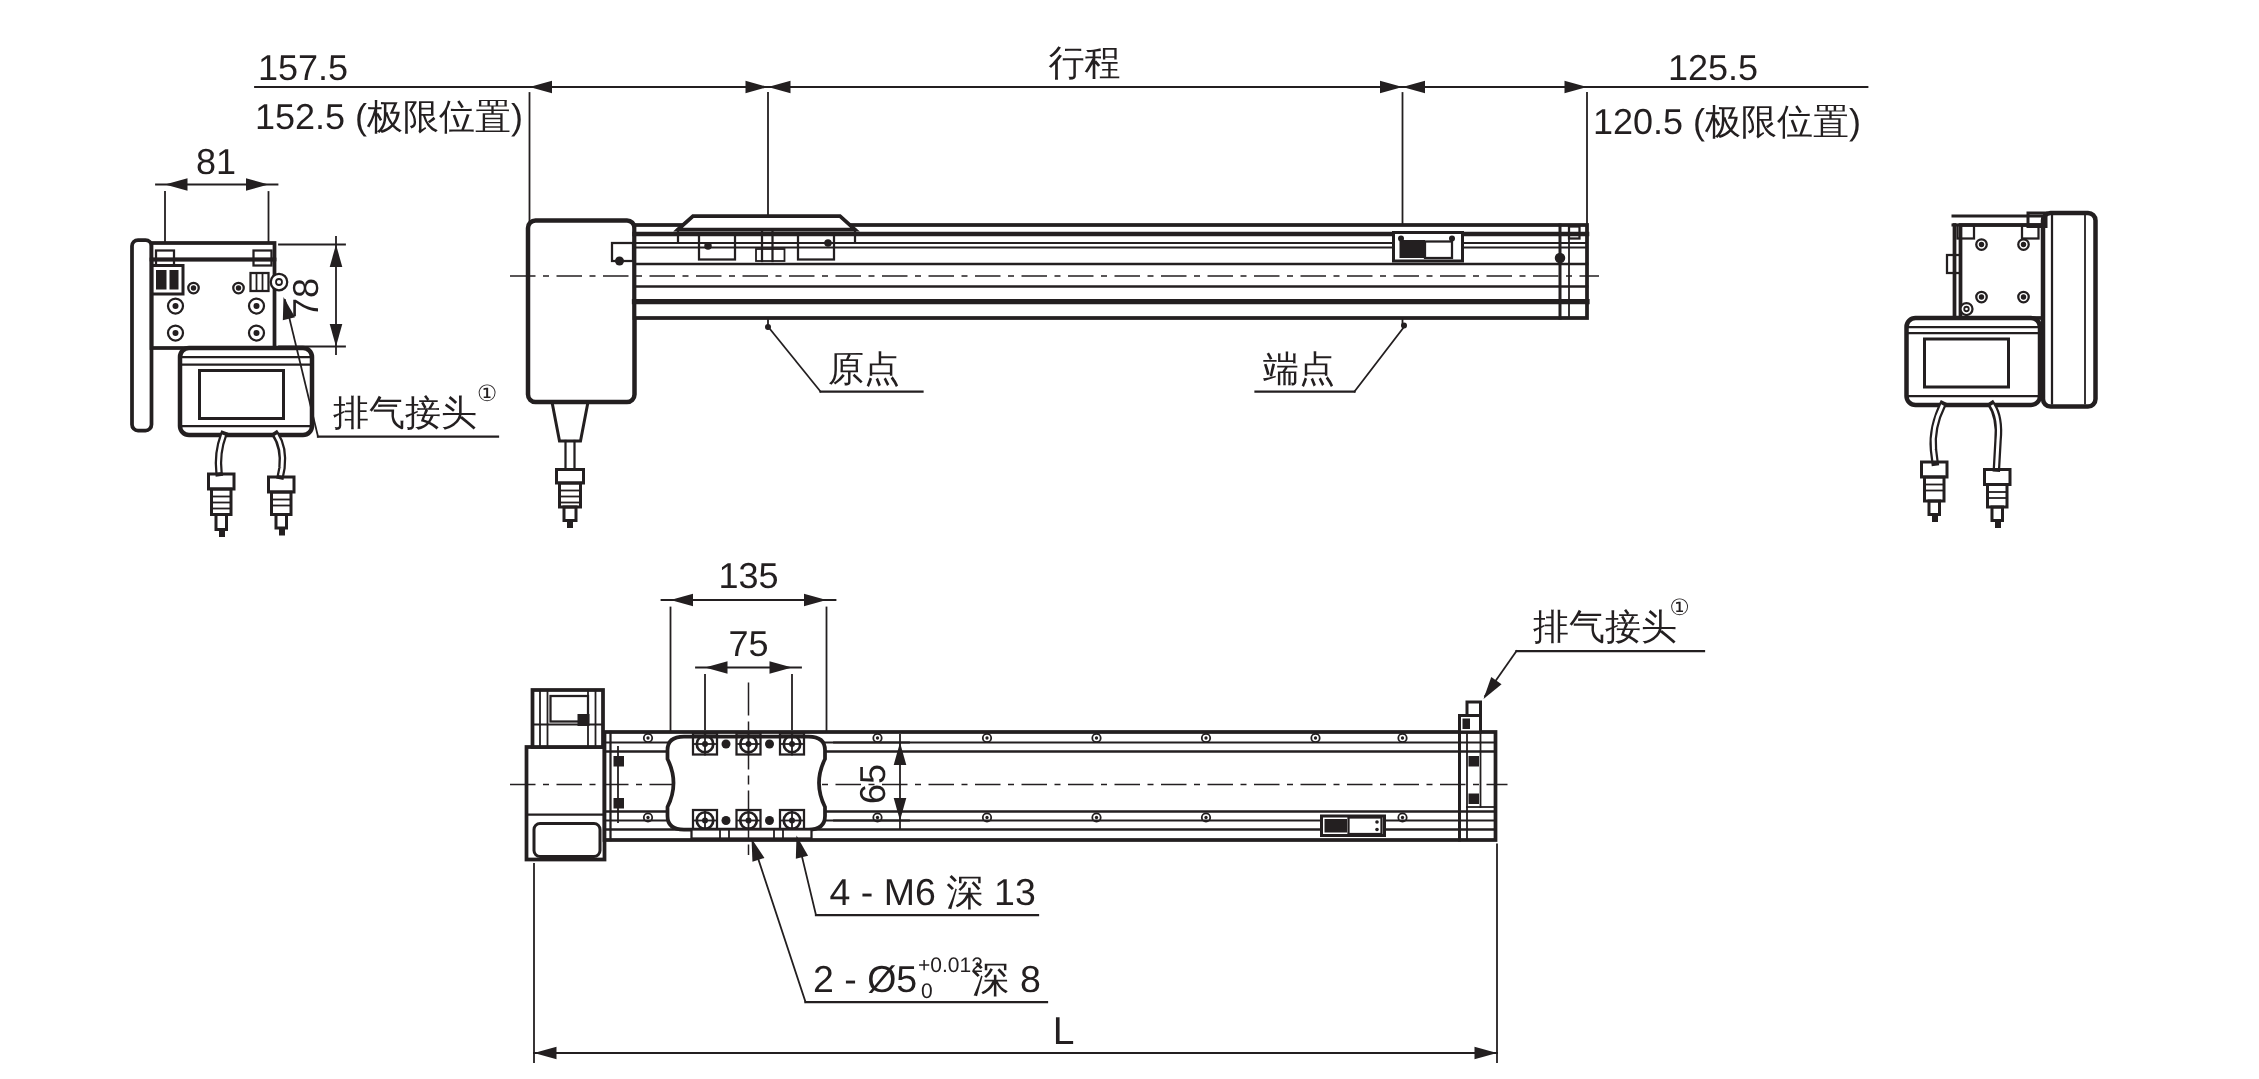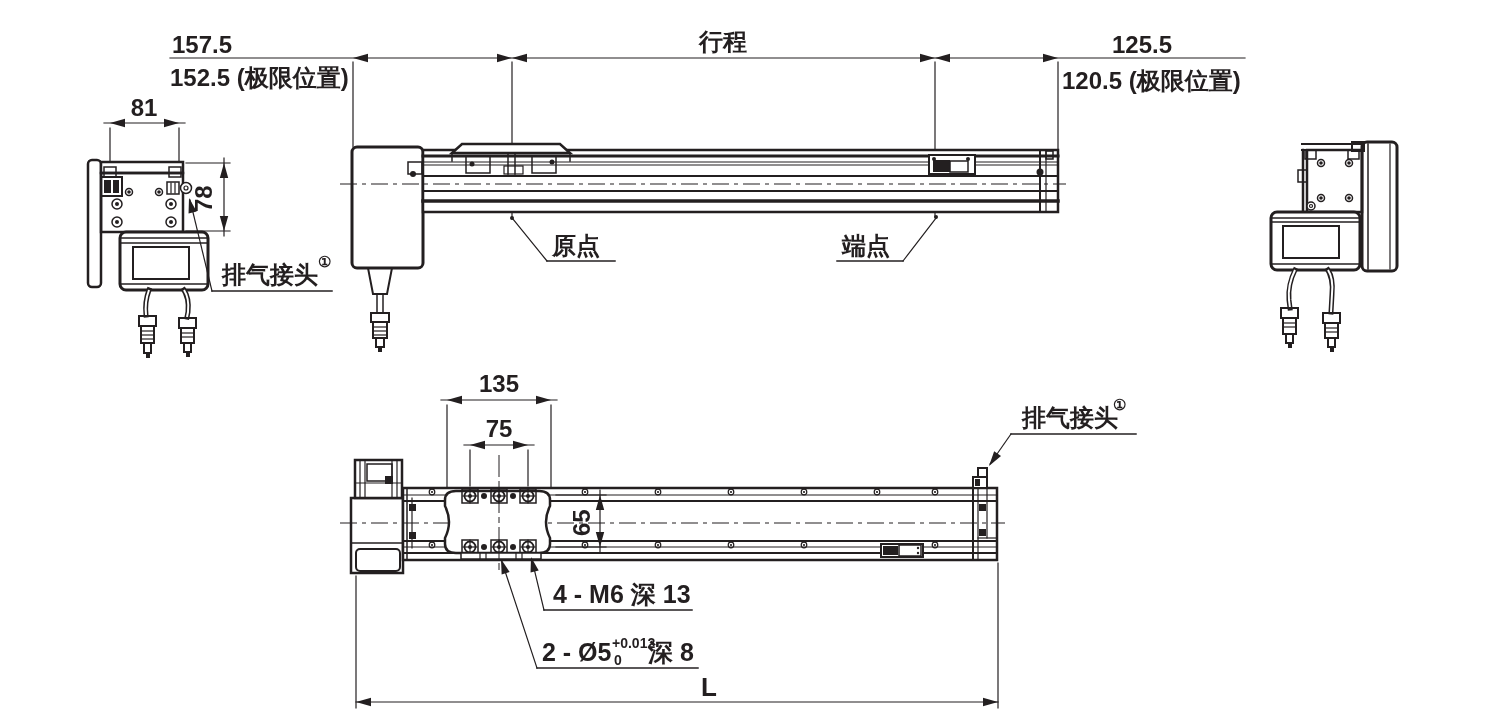--- a/index.html
+++ b/index.html
@@ -1,16 +1,16 @@
 <!DOCTYPE html>
 <html><head>
 <meta charset="utf-8">
 <style>
   html,body{margin:0;padding:0;background:#ffffff;}
-  .stage{width:1506px;height:719px;position:relative;background:#fff;overflow:hidden;font-weight:bold;}
+  .stage{width:1506px;height:719px;position:relative;background:#fff;overflow:hidden;}
   svg{display:block;}
   .ln{stroke:#231f20;fill:none;stroke-width:2;stroke-linecap:square;}
   .w1{stroke-width:1.2;} .w15{stroke-width:1.5;} .w18{stroke-width:1.8;}
   .w25{stroke-width:2.5;} .w3{stroke-width:3;} .w35{stroke-width:3.5;}
   .fillink{fill:#231f20;stroke:none;}
   .white{fill:#ffffff;}
   .cl{stroke:#231f20;fill:none;stroke-width:1.1;stroke-dasharray:17 5 4 5;}
   .cl2{stroke:#231f20;fill:none;stroke-width:1;stroke-dasharray:22 4 6 4;}
   .t{font-family:"Liberation Sans",sans-serif;font-size:24px;fill:#231f20;}
   .t25{font-family:"Liberation Sans",sans-serif;font-size:25px;fill:#231f20;}

